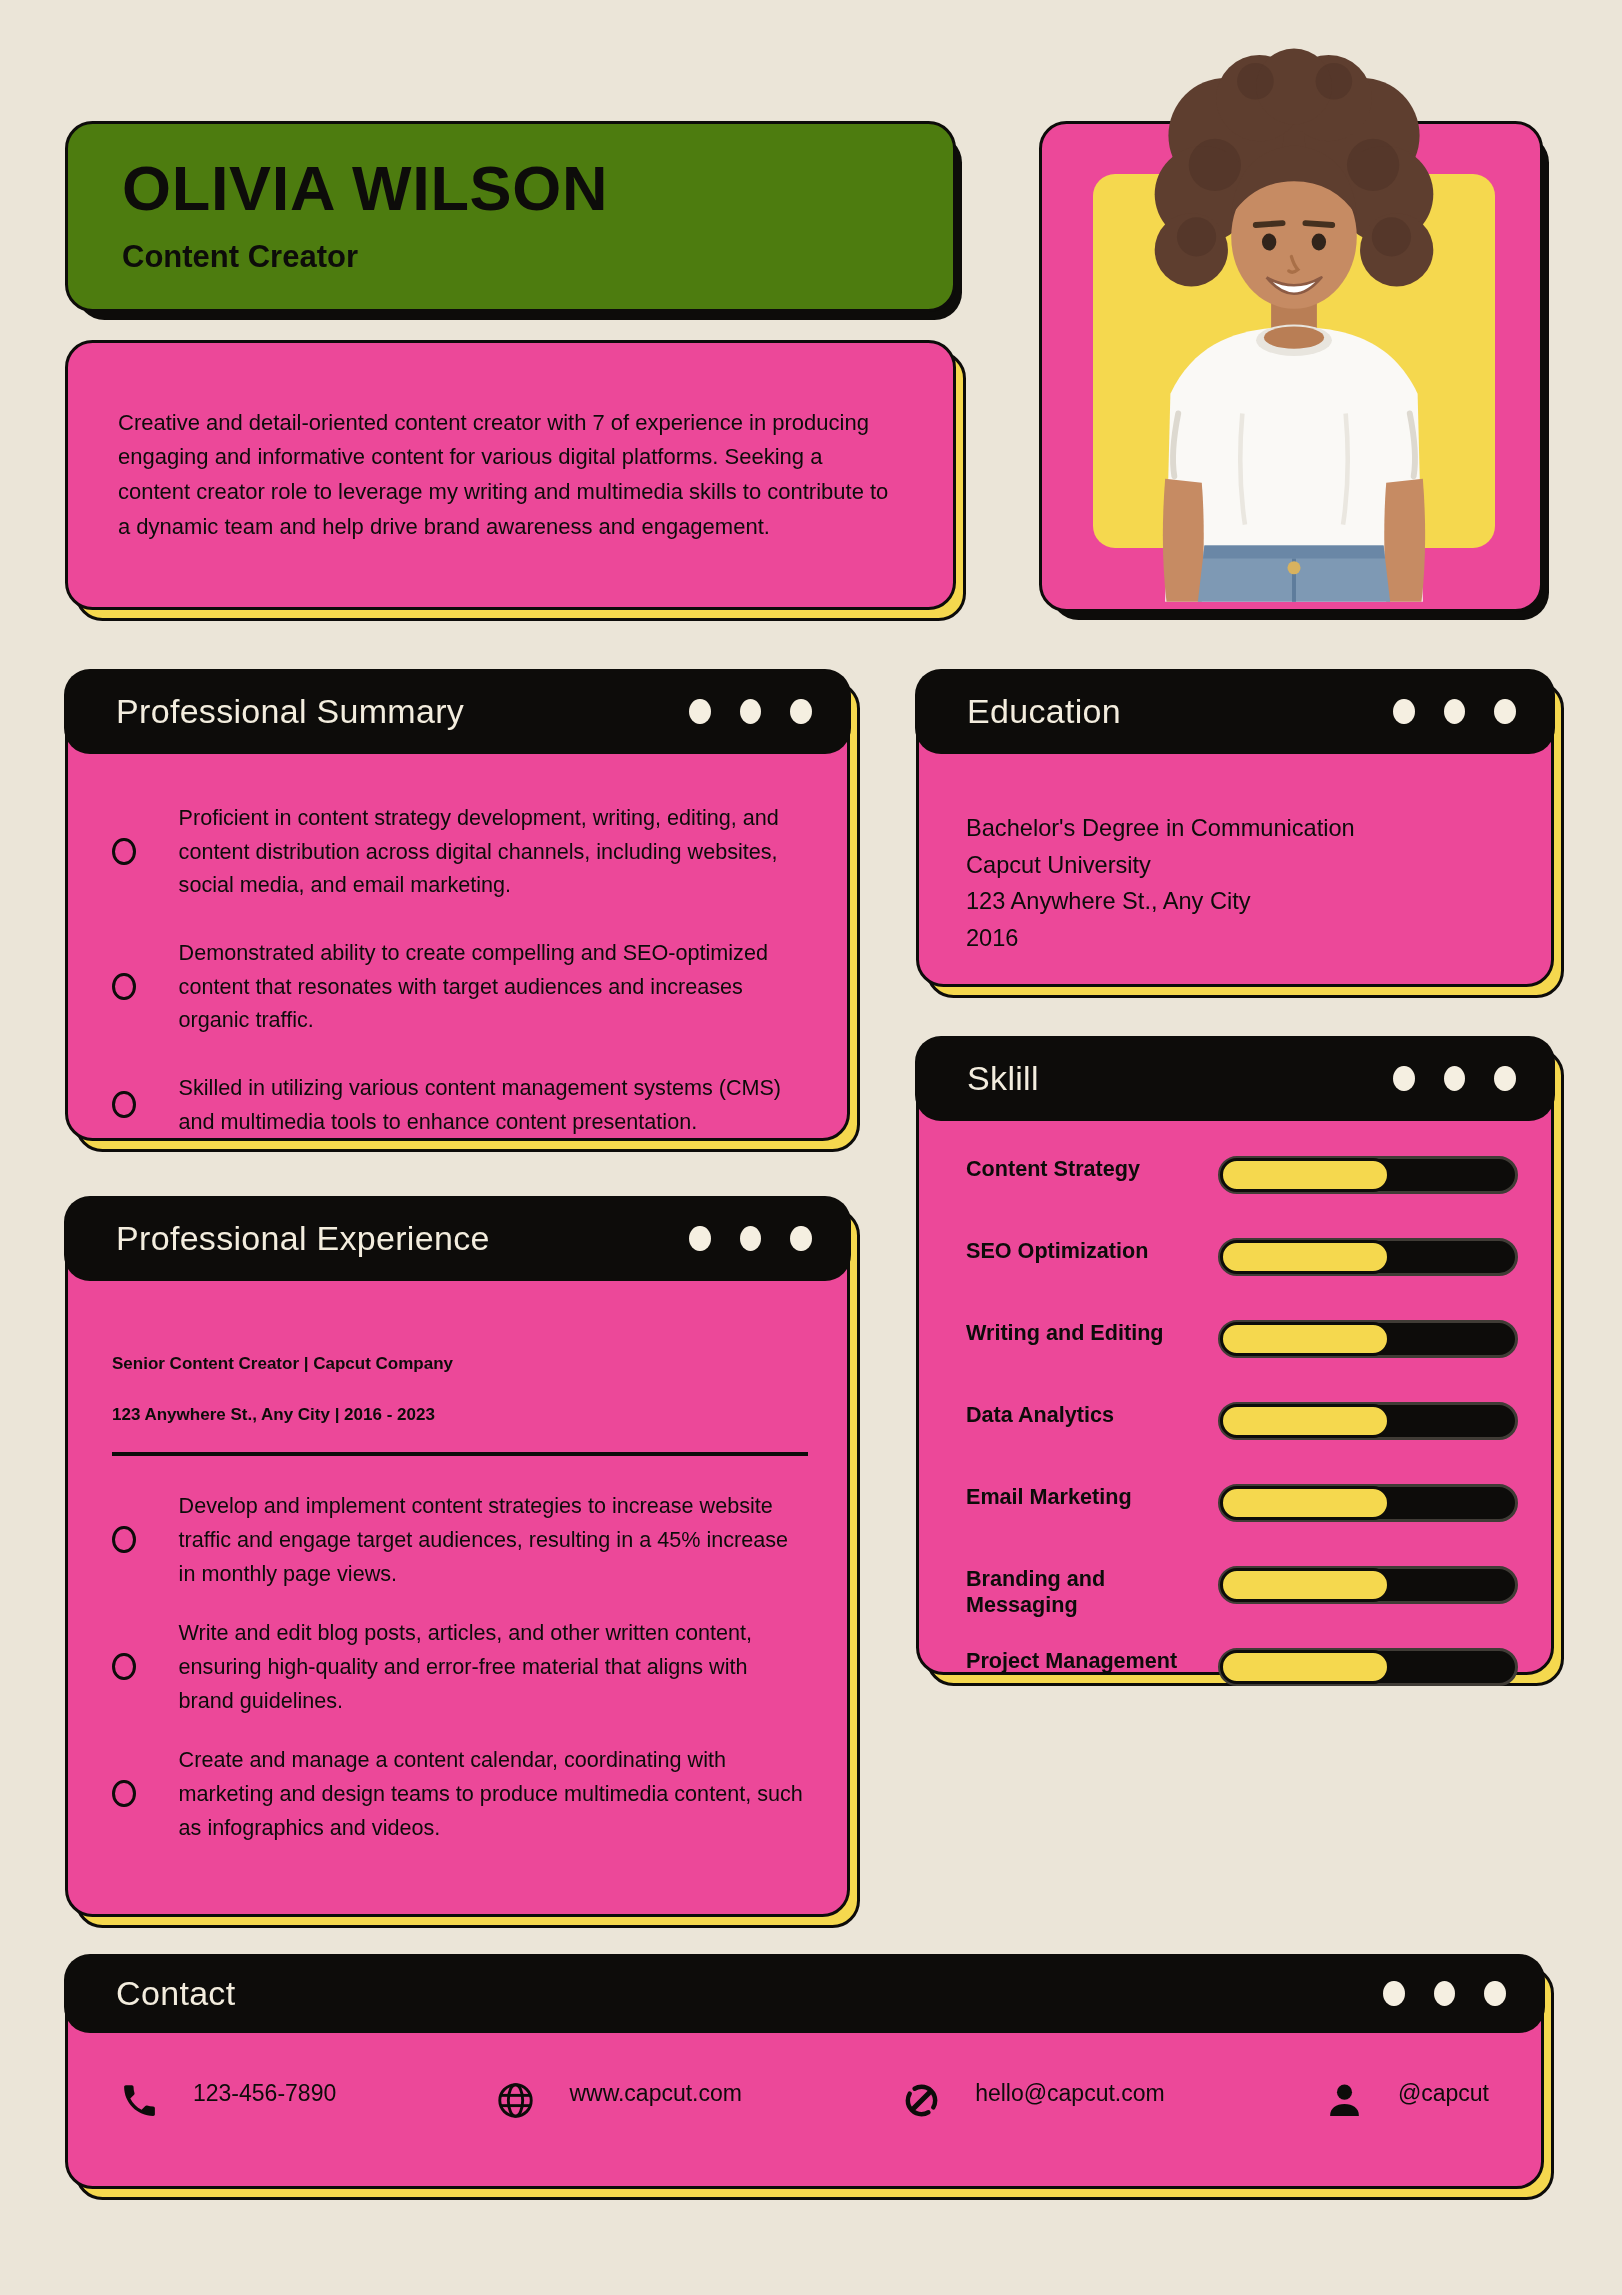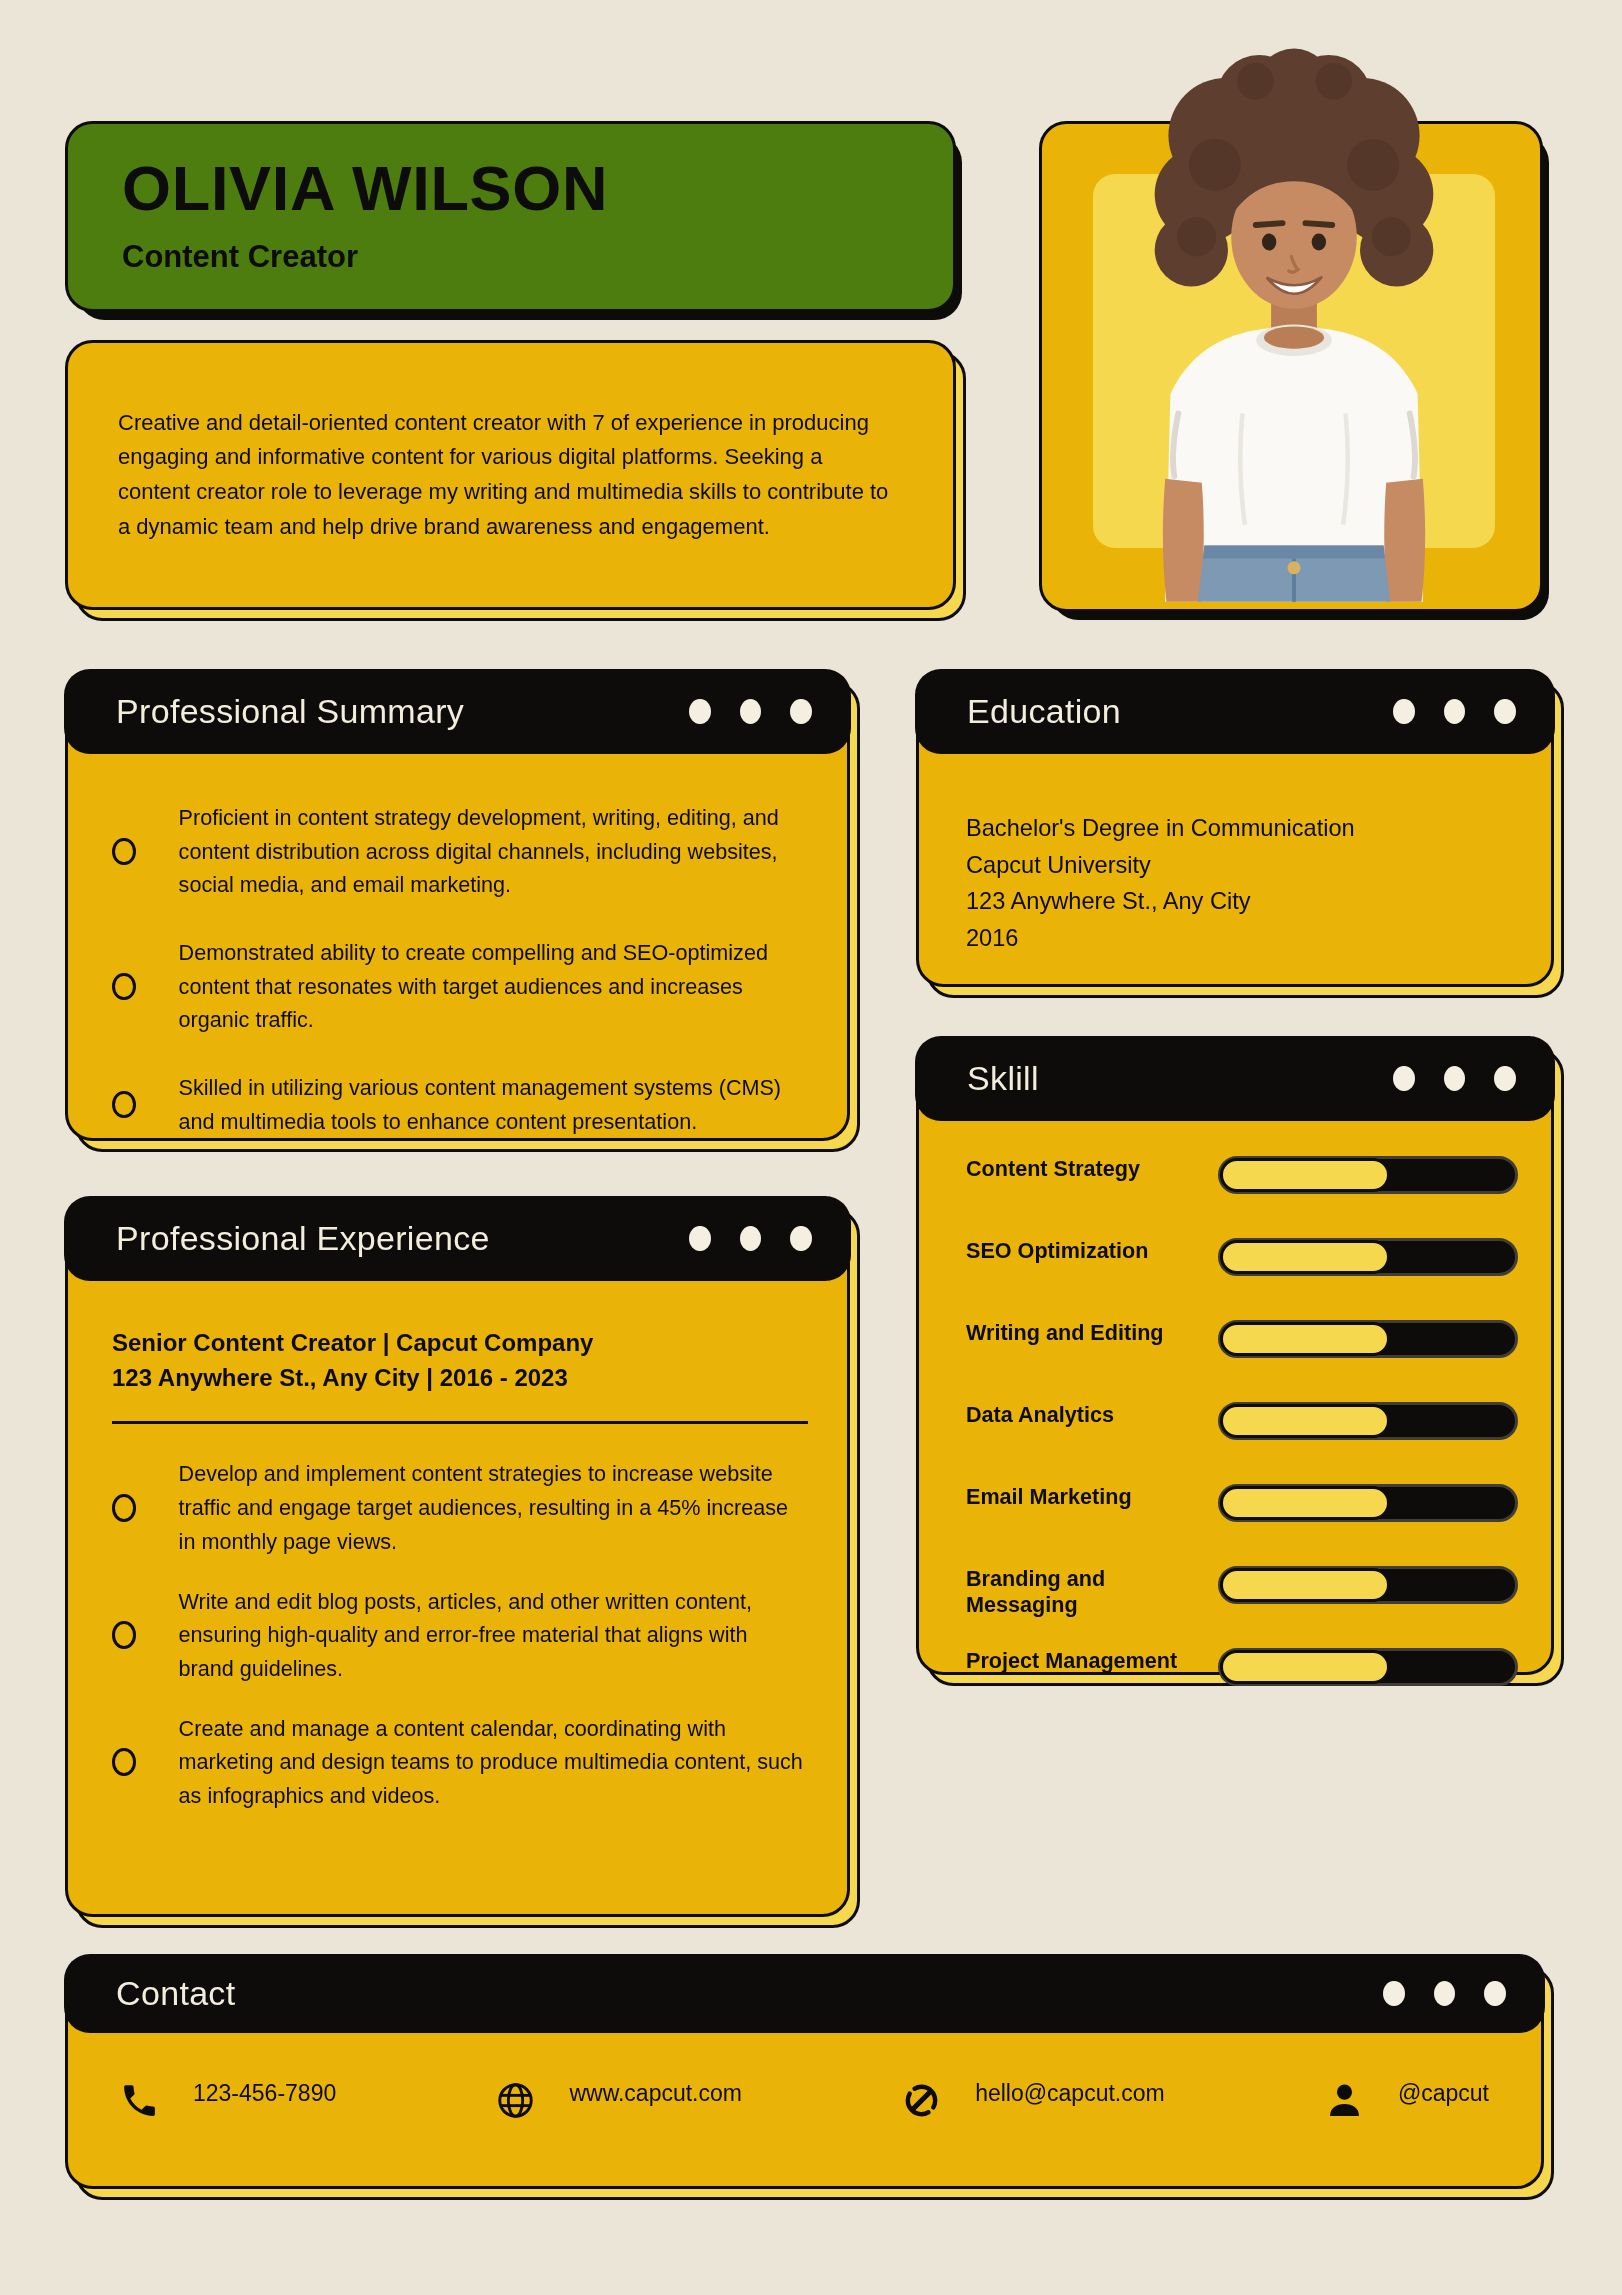--- a/index.html
+++ b/index.html
@@ -9,21 +9,21 @@
     font-family:"Liberation Sans", sans-serif;
     color:#0D0C0A;
     position:relative;
     overflow:hidden;
   }
   #page { position:absolute; inset:0; }
 
   
   .card {
     position:absolute;
-    background:#eab308;
+    background:#ec4899;
     border:3.9px solid #0D0C0A;
     border-radius:27.5px;
   }
   .card.shadow-yellow::before {
     content:""; position:absolute; z-index:-1;
     left:6.5px; top:7.9px; width:100%; height:100%;
     background:#F5D84E; border:3.3px solid #0D0C0A;
     border-radius:27.5px;
   }
   .card.shadow-black::before {
@@ -96,21 +96,21 @@
     background:#0D0C0A; border:3.3px solid #403C36; border-radius:19.6px;
     position:relative;
   }
   .bar-fill {
     position:absolute; left:-1.3px; top:-1.3px; height:calc(100% + 2.6px);
     background:#F5D84E; border:3.3px solid #0D0C0A; border-radius:18.3px;
   }
 
   
   #experience-card { left:65px; top:1197px; width:785px; height:720px; padding:126px 39px 0 44px; }
-  #experience-card .job-line { font-size:24px; font-weight:700; line-height:1.45; }
+  #experience-card .job-line { font-size:17px; font-weight:700; line-height:1.45;margin-top:26px; }
   #experience-card .divider { height:3.9px; background:#0D0C0A; margin:25px 0 33px 0; }
   #experience-card li { margin-bottom:26px; }
 
   
   #contact-card { left:65px; top:1955px; width:1479px; height:234px; padding:98px 52px 0 51px; }
   #contact-card .card-head { height:79px; }
   #contact-card .contact-row {
     display:flex; justify-content:space-between; align-items:center;
     margin-top:23.6px;
   }

